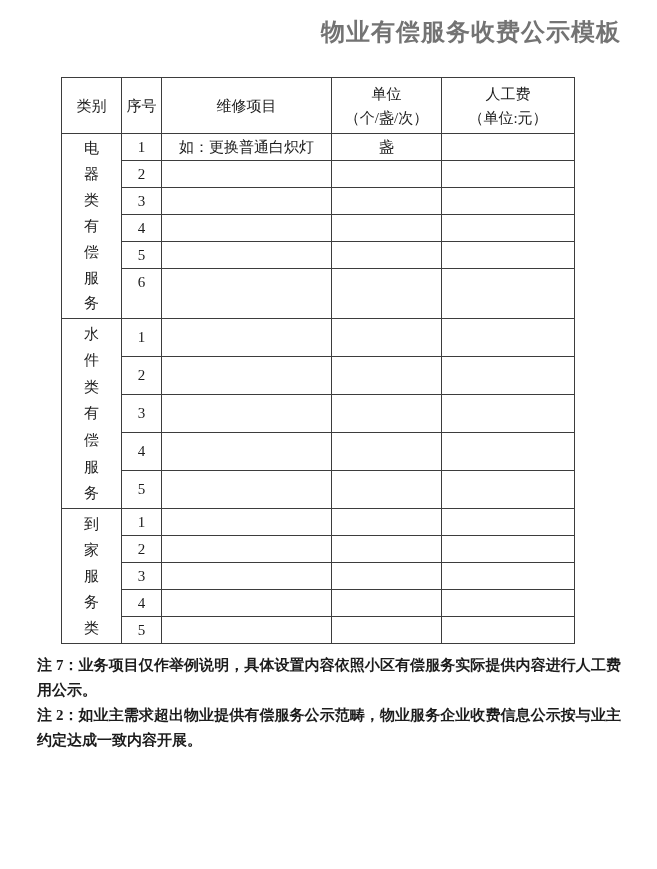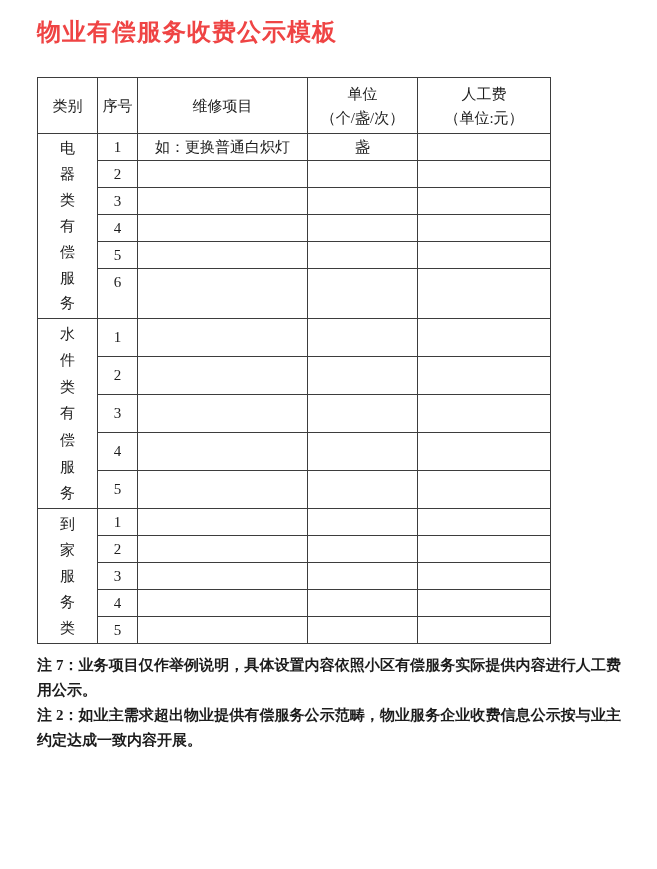--- a/index.html
+++ b/index.html
@@ -13,32 +13,33 @@
     overflow: hidden;
   }
   .page {
     width: 657px;
     height: 869px;
     background: #ffffff;
     padding: 17px 36px 0 37px;
   }
   .doc-title {
     width: 584px;
-    text-align: left;
+    text-align: right;
     font-size: 24px;
     font-weight: bold;
     letter-spacing: 1px;
     line-height: 30px;
-    color: #ef4444;
+    color: #737373;
   }
   table.fee-table {
     border-collapse: collapse;
     table-layout: fixed;
     width: 513px;
     margin-top: 30px;
+    margin-left: 24px;
   }
   .fee-table th, .fee-table td {
     border: 1px solid #3d3d3d;
     padding: 0;
     text-align: center;
     vertical-align: middle;
     font-size: 15px;
     font-weight: normal;
     color: #1c1c1c;
     overflow: hidden;

